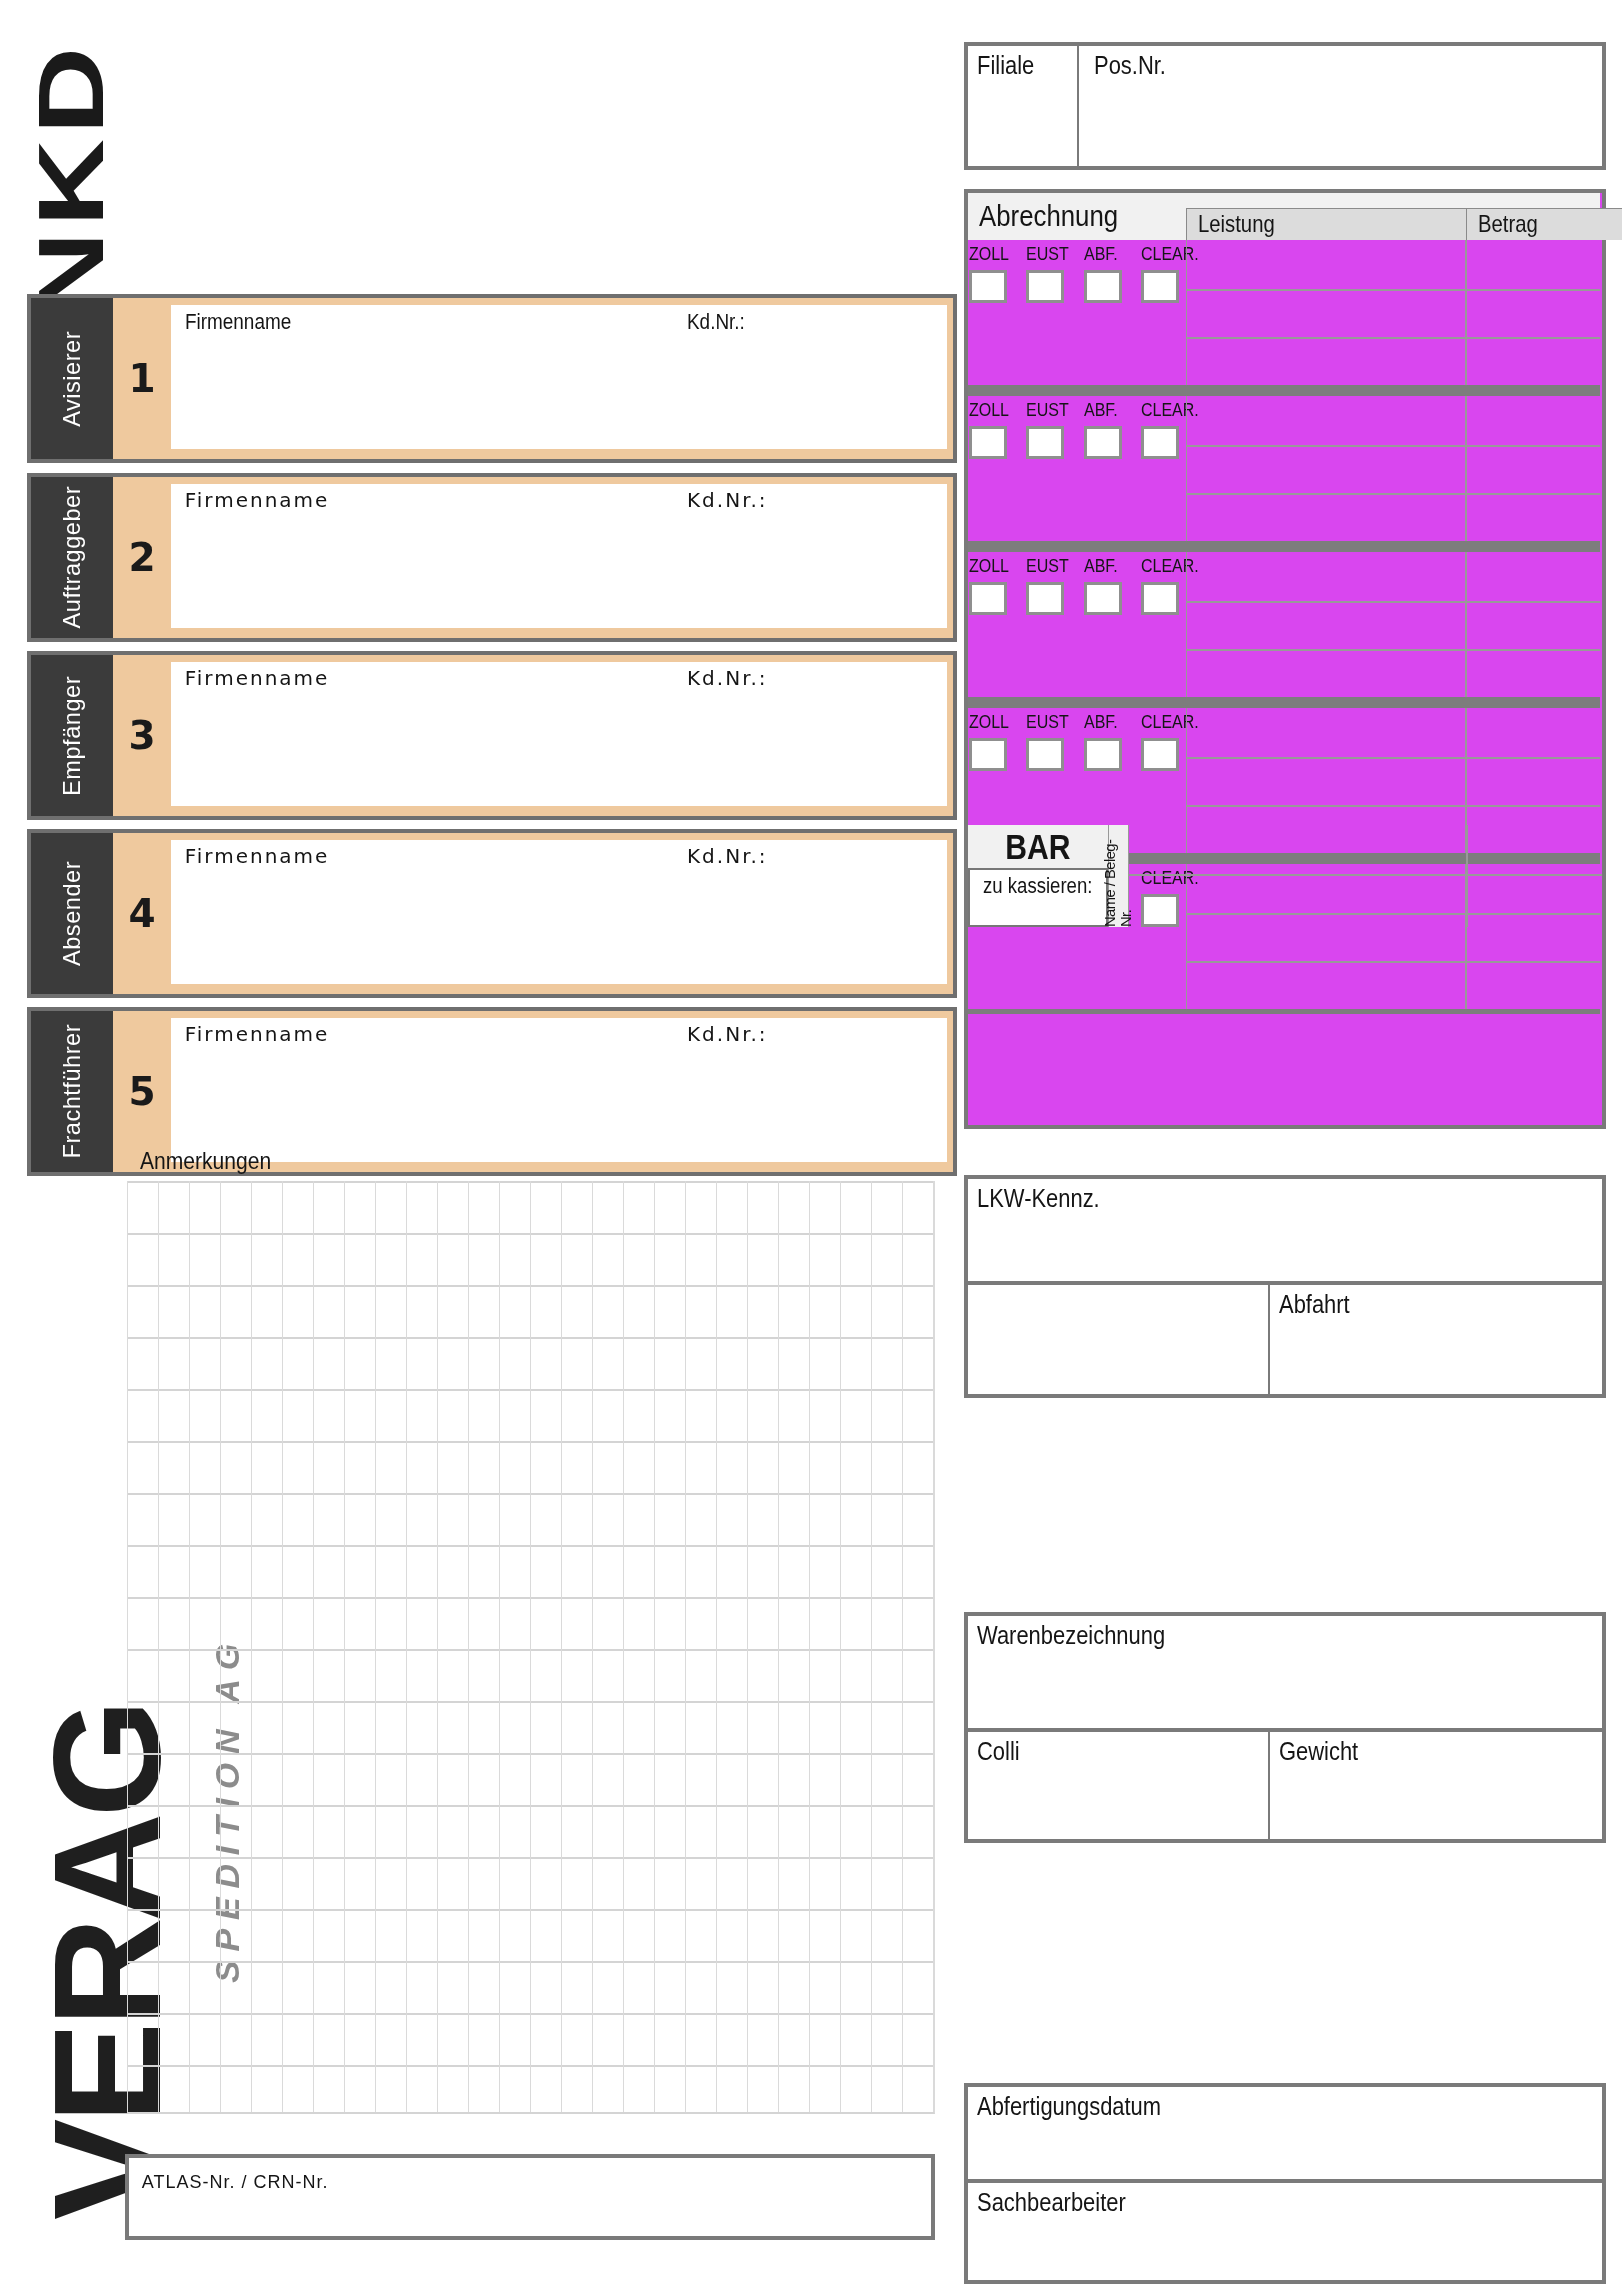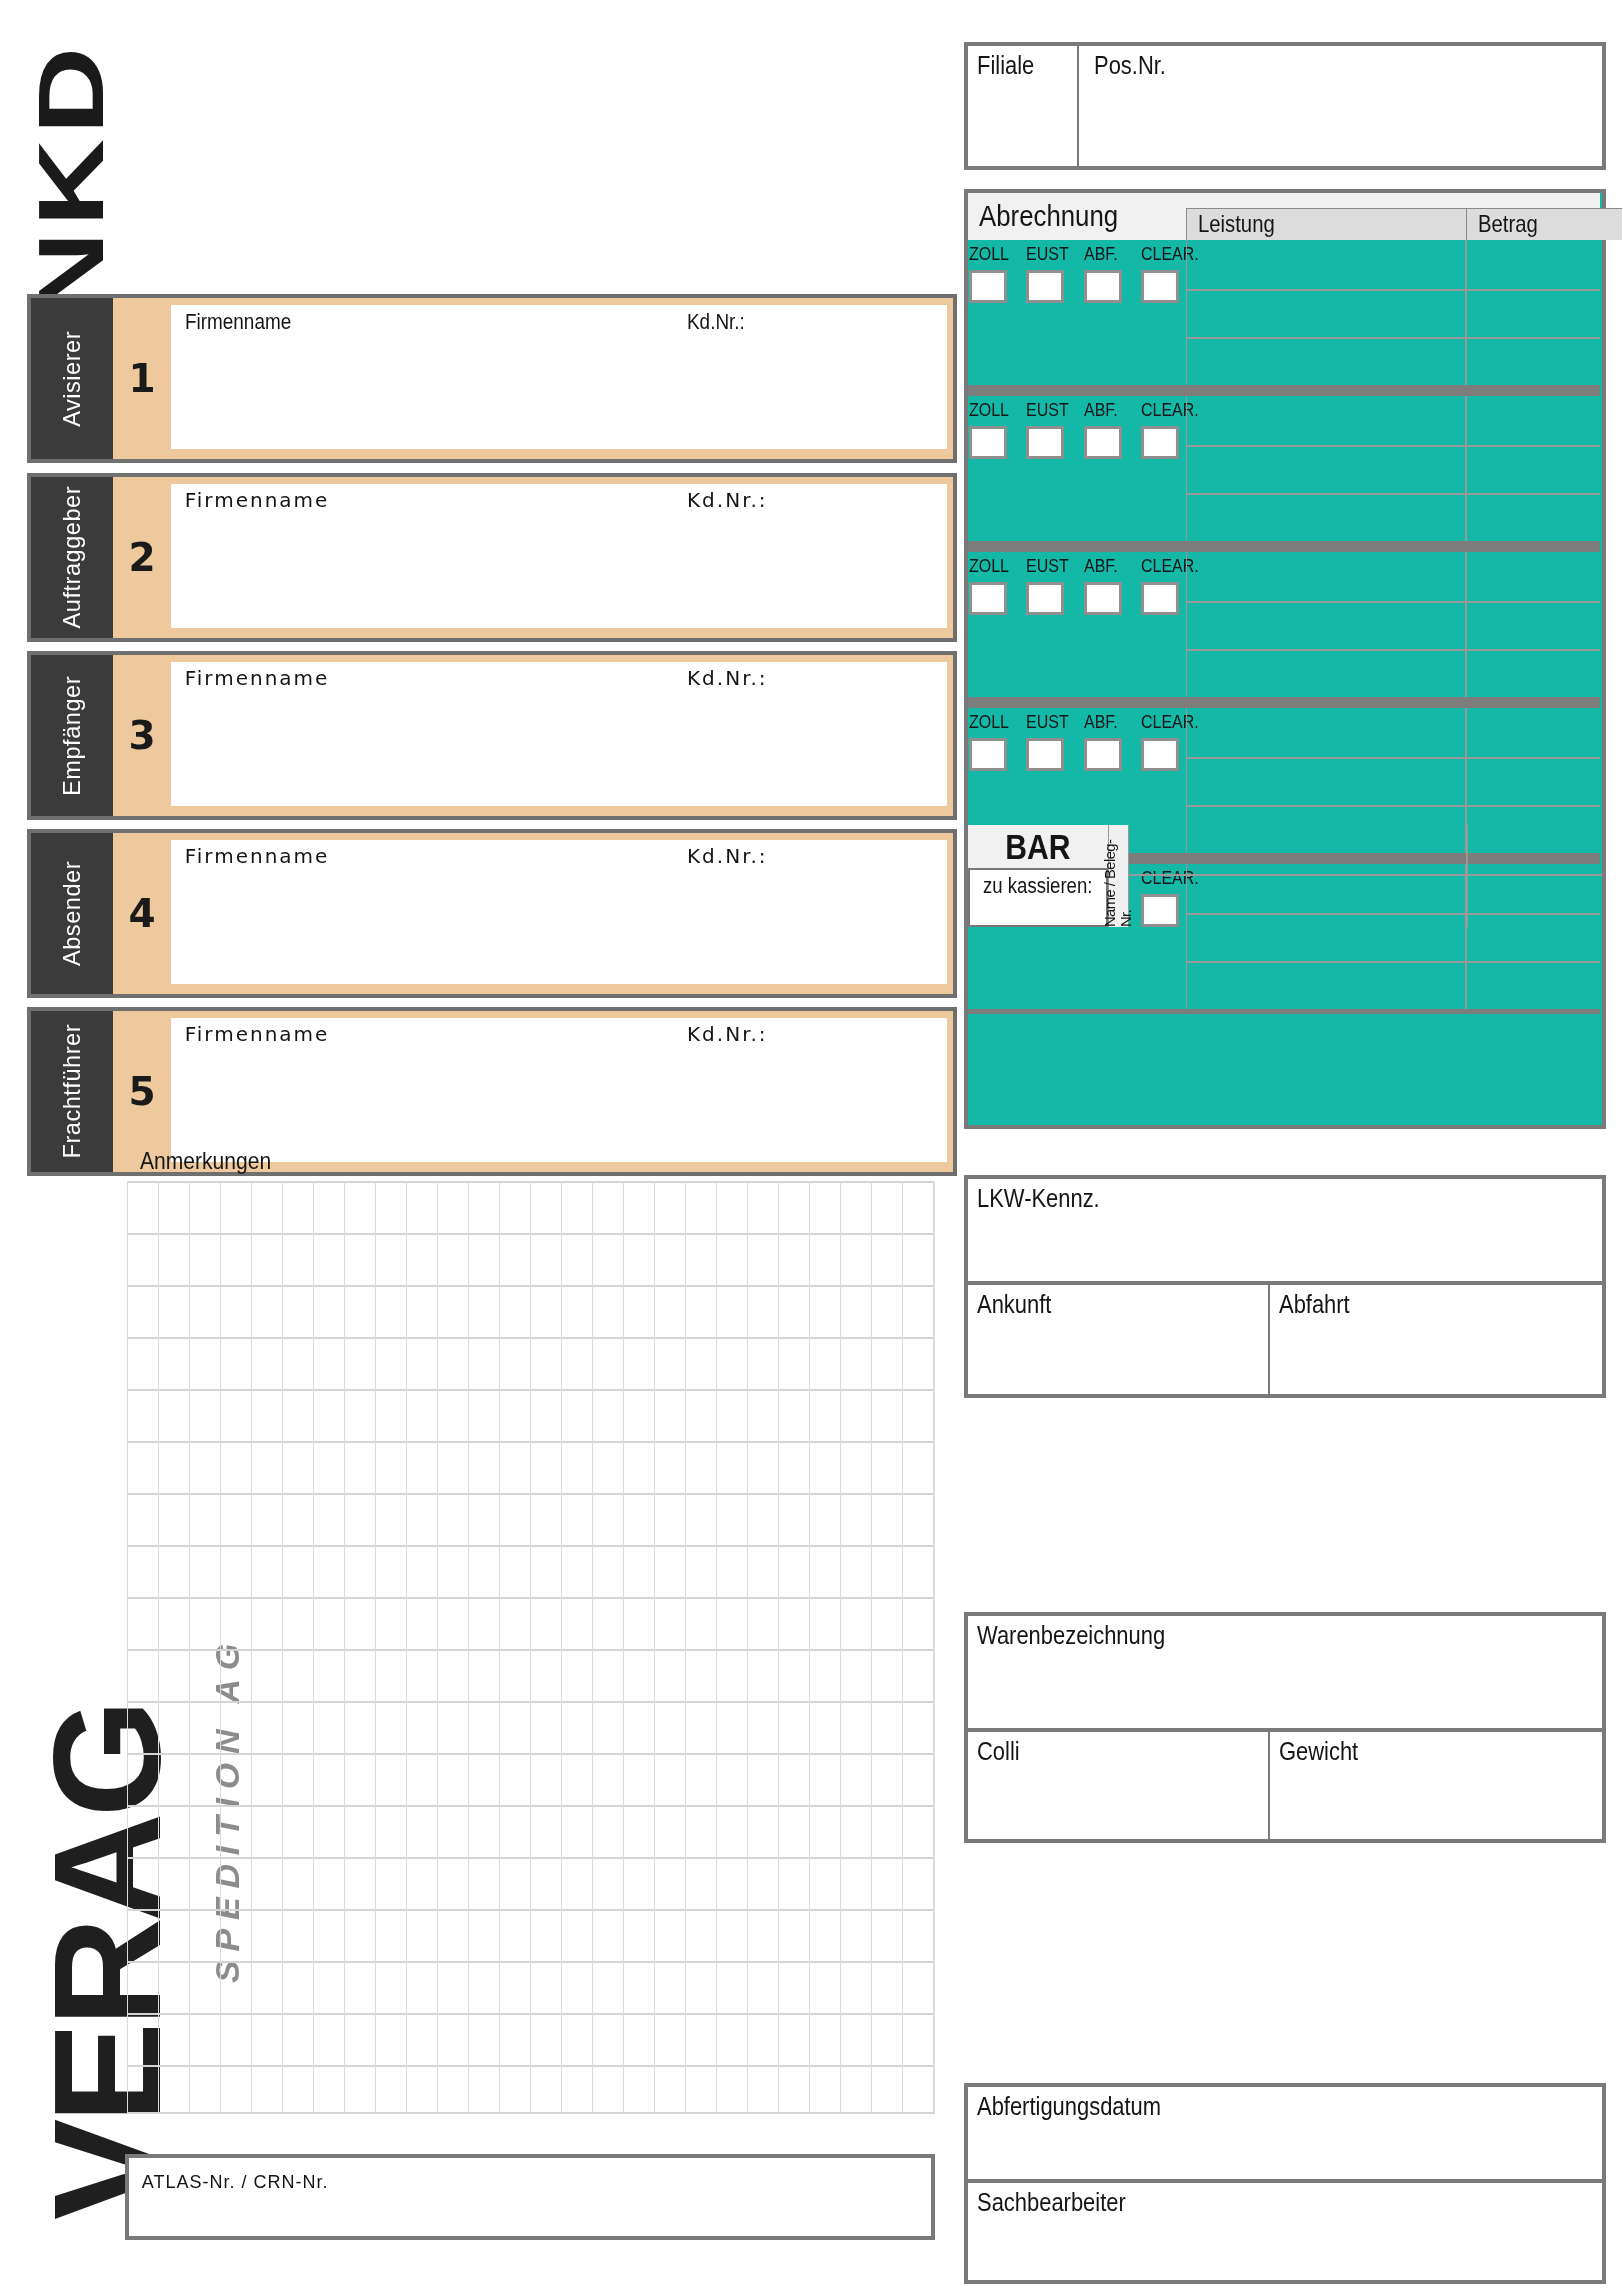--- a/index.html
+++ b/index.html
@@ -25,21 +25,21 @@
 
   .gbox{position:absolute;background:#fff;border:4.4px solid #7a7a7a;box-sizing:border-box;}
   .box-label{position:absolute;left:8.8px;top:4.9px;font-size:25.5px;}
   .vdiv{position:absolute;top:0;bottom:0;width:2px;background:#7a7a7a;}
   .hdiv{position:absolute;left:0;right:0;height:3.9px;background:#7a7a7a;}
 
   
   #filiale-box{left:964px;top:34px;width:642px;height:128px;margin-top:8px;}
 
   
-  #abrechnung-box{left:964px;top:189px;width:642px;height:940px;border:4.9px solid #7a7a7a;background:#14b8a6;position:absolute;box-sizing:border-box;}
+  #abrechnung-box{left:964px;top:189px;width:642px;height:940px;border:4.9px solid #7a7a7a;background:#d946ef;position:absolute;box-sizing:border-box;}
   #abr-header{position:absolute;left:0;top:0;width:632px;height:47px;background:#f1f1f1;}
   #abrechnung-title{position:absolute;left:10.8px;top:5.9px;font-size:30px;}
   .hdr-cell{position:absolute;top:14.7px;height:32px;background:#dcdcdc;border-top:1.5px solid #8a8a8a;border-left:1.5px solid #8a8a8a;box-sizing:border-box;display:flex;align-items:center;}
   #leistung-cell{left:218px;width:280px;}
   #betrag-cell{left:498px;width:156px;}
   .hdr-cell span{font-size:23.6px;margin-left:10.8px;}
   .abr-sep{position:absolute;left:0;width:632px;height:10.8px;background:#7d7d7d;}
   .abr-block{position:absolute;left:0;width:632px;height:145px;}
   .cb-col{position:absolute;top:2.9px;width:55px;}
   .cb-label{font-size:18.6px;}
@@ -247,23 +247,20 @@
   <span id="anmerkungen-label" class="abs cond">Anmerkungen</span>
   <div id="anm-grid" class="abs"></div>
 
   <div id="lkw-stack" class="gbox">
     <div class="cell" style="top:0;height:117px">
       <span class="box-label cond">LKW-Kennz.</span>
     </div>
     <div class="hdiv" style="top:102px"></div>
     <div class="cell" style="top:106px;bottom:0">
       <div class="vdiv" style="left:300px"></div>
-      <div class="abs" style="left:0;top:0;bottom:0;width:300px">
-        <span class="box-label cond">Ankunft</span>
-      </div>
       <div class="abs" style="left:302px;top:0;bottom:0;right:0">
         <span class="box-label cond">Abfahrt</span>
       </div>
     </div>
   </div>
 
   <div id="datum-stack" class="gbox">
     <div class="cell" style="top:0;height:92px">
       <span class="box-label cond">Abfertigungsdatum</span>
     </div>

